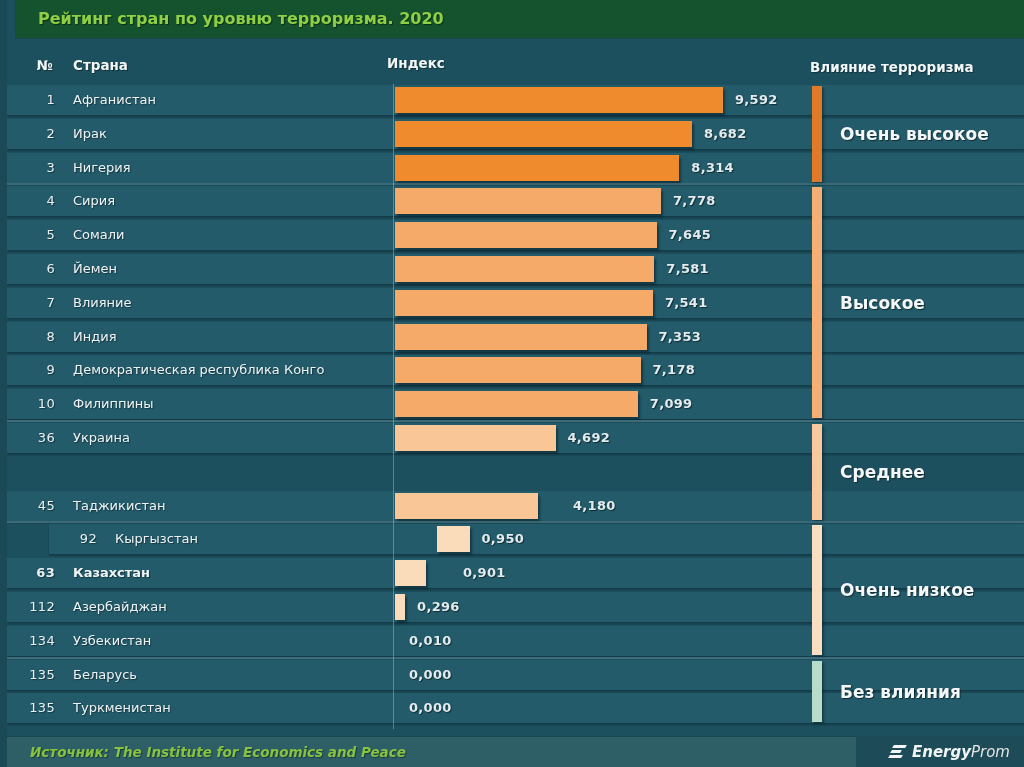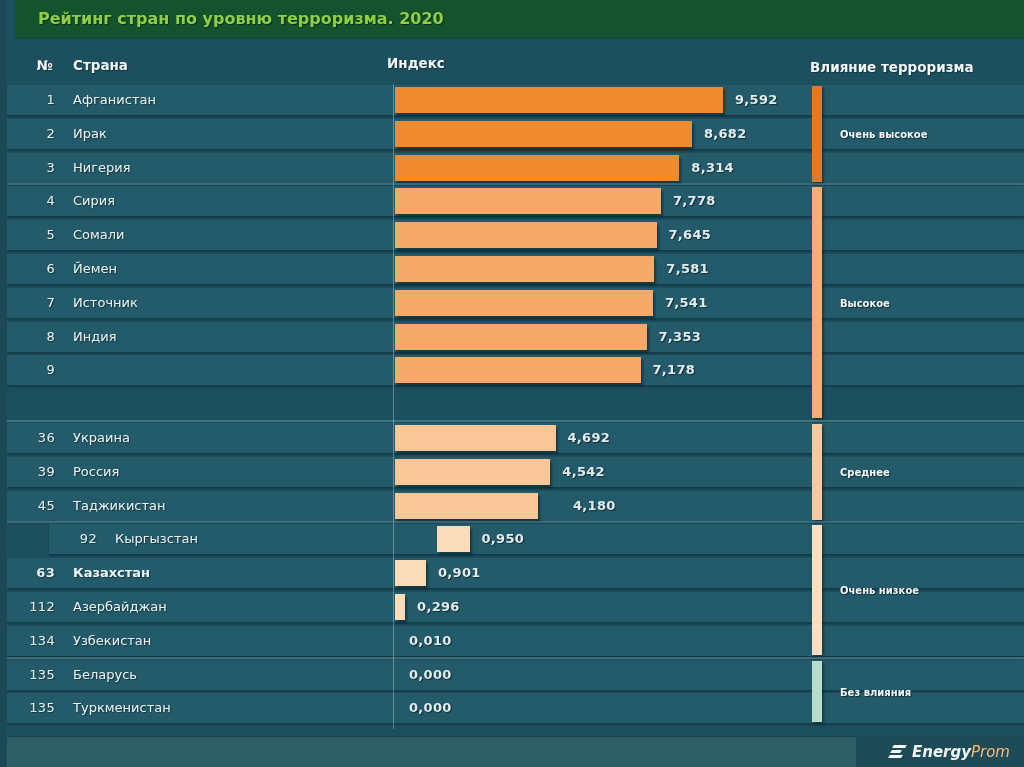--- a/index.html
+++ b/index.html
@@ -47,21 +47,21 @@
     letter-spacing:.3px; text-shadow:1px 1px 1px rgba(0,0,0,.5); white-space:nowrap;
   }
   
   .vline { position:absolute; left:386px; top:84px; width:1px; height:645px; background:rgba(160,205,215,.45); }
   
   .gsep { position:absolute; left:0; width:100%; height:2px; background:rgba(110,160,173,.45); }
   
   .indicator { position:absolute; left:805px; width:10px; box-shadow:2px 2px 2px rgba(7,30,39,.5); }
   .glabel {
     position:absolute; left:833px; transform:translateY(-50%);
-    color:#f3f7f8; font-size:10px; font-weight:bold; white-space:nowrap;
+    color:#f3f7f8; font-size:17px; font-weight:bold; white-space:nowrap;
     text-shadow:1px 1px 1px rgba(0,0,0,.5);
   }
   
   .footer {
     position:absolute; left:0; bottom:0; width:100%; height:31px;
     background:#2e5f67; border-top:1px solid #1a4754;
   }
   .footer .source {
     position:absolute; left:23px; top:7px;
     color:#85c340; font-size:13.5px; font-style:italic; font-weight:bold;
@@ -72,21 +72,21 @@
     background:#1d4c58; display:flex; align-items:center; justify-content:flex-end;
     padding-right:14px;
   }
   .logo-icon { position:relative; width:18px; height:13px; margin-right:5px; }
   .logo-icon span { position:absolute; height:3px; background:#f2f6f7; transform:skewX(-30deg); }
   .logo-icon span:nth-child(1){ top:0;  left:4px; width:13px; }
   .logo-icon span:nth-child(2){ top:5px; left:2px; width:10px; }
   .logo-icon span:nth-child(3){ top:10px; left:0; width:13px; }
   .logo-text { font-size:15px; font-style:italic; color:#f2f6f7; }
   .logo-text .b { font-weight:bold; }
-  .logo-text .l { font-weight:normal; color:#fdba74;font-style:italic; }
+  .logo-text .l { font-weight:normal; color:#e5e5e5;font-style:italic; }
 </style>
 </head>
 <body>
 
 <div class="slide">
 
   <div class="titlebar">
     <div class="title">Рейтинг стран по уровню терроризма. 2020</div>
   </div>
 
@@ -127,64 +127,65 @@
         <div class="value" style="left: 661.5px;">7,645</div>
       </div>
       <div class="row" style="top: 254px;">
         <div class="rank">6</div>
         <div class="country">Йемен</div>
         <div class="bar" style="width: 259.3px; background: rgb(246, 170, 105);"></div>
         <div class="value" style="left: 659.3px;">7,581</div>
       </div>
       <div class="row" style="top: 287.8px;">
         <div class="rank">7</div>
-        <div class="country">Источник</div>
+        <div class="country">Влияние</div>
         <div class="bar" style="width: 257.9px; background: rgb(246, 170, 105);"></div>
         <div class="value" style="left: 657.9px;">7,541</div>
       </div>
       <div class="row" style="top: 321.6px;">
         <div class="rank">8</div>
         <div class="country">Индия</div>
         <div class="bar" style="width: 251.5px; background: rgb(246, 170, 105);"></div>
         <div class="value" style="left: 651.5px;">7,353</div>
       </div>
       <div class="row" style="top: 355.4px;">
         <div class="rank">9</div>
+        <div class="country">Демократическая республика Конго</div>
         <div class="bar" style="width: 245.5px; background: rgb(246, 170, 105);"></div>
         <div class="value" style="left: 645.5px;">7,178</div>
+      </div>
+      <div class="row" style="top: 389.2px;">
+        <div class="rank">10</div>
+        <div class="country">Филиппины</div>
+        <div class="bar" style="width: 242.8px; background: rgb(246, 170, 105);"></div>
+        <div class="value" style="left: 642.8px;">7,099</div>
       </div>
       <div class="row" style="top: 423px;">
         <div class="rank">36</div>
         <div class="country">Украина</div>
         <div class="bar" style="width: 160.5px; background: rgb(249, 198, 152);"></div>
         <div class="value" style="left: 560.5px;">4,692</div>
       </div>
-      <div class="row" style="top: 456.8px;">
-        <div class="rank">39</div>
-        <div class="country">Россия</div>
-        <div class="bar" style="width: 155.3px; background: rgb(249, 198, 152);"></div>
-        <div class="value" style="left: 555.3px;">4,542</div>
-      </div>
       <div class="row" style="top: 490.6px;">
         <div class="rank">45</div>
         <div class="country">Таджикистан</div>
         <div class="bar" style="width: 143px; background: rgb(249, 198, 152);"></div>
         <div class="value" style="left: 566px;">4,180</div>
       </div>
       <div class="row" style="top: 524.4px; margin-left: 42px;">
         <div class="rank">92</div>
         <div class="country">Кыргызстан</div>
         <div class="bar" style="width: 32.5px; background: rgb(251, 220, 186);"></div>
         <div class="value" style="left: 432.5px;">0,950</div>
       </div>
       <div class="row bold" style="top: 558.2px;">
         <div class="rank">63</div>
         <div class="country">Казахстан</div>
         <div class="bar" style="width: 30.8px; background: rgb(251, 220, 186);"></div>
-        <div class="value" style="left: 431px;">0,901</div>
+        <div class="value" style="left: 456px;">0,901</div>
       </div>
       <div class="row" style="top: 592px;">
         <div class="rank">112</div>
         <div class="country">Азербайджан</div>
         <div class="bar" style="width: 10.1px; background: rgb(251, 220, 186);"></div>
         <div class="value" style="left: 410.1px;">0,296</div>
       </div>
       <div class="row" style="top: 625.8px;">
         <div class="rank">134</div>
         <div class="country">Узбекистан</div>
@@ -212,20 +213,21 @@
       <div class="glabel" style="top: 590.1px;">Очень низкое</div>
       <div class="gsep" style="top: 521.4px;"></div>
       <div class="indicator" style="top: 660.6px; height: 61.8px; background: rgb(183, 220, 201);"></div>
       <div class="glabel" style="top: 691.5px;">Без влияния</div>
       <div class="gsep" style="top: 656.6px;"></div>
     </div>
 
   <div class="vline"></div>
 
   <div class="footer">
+    <div class="source">Источник: The Institute for Economics and Peace</div>
     <div class="logo-box">
       <div class="logo-icon">
           <span></span>
           <span></span>
           <span></span>
         </div>
       <div class="logo-text"><span class="b">Energy</span><span class="l">Prom</span></div>
     </div>
   </div>
 

